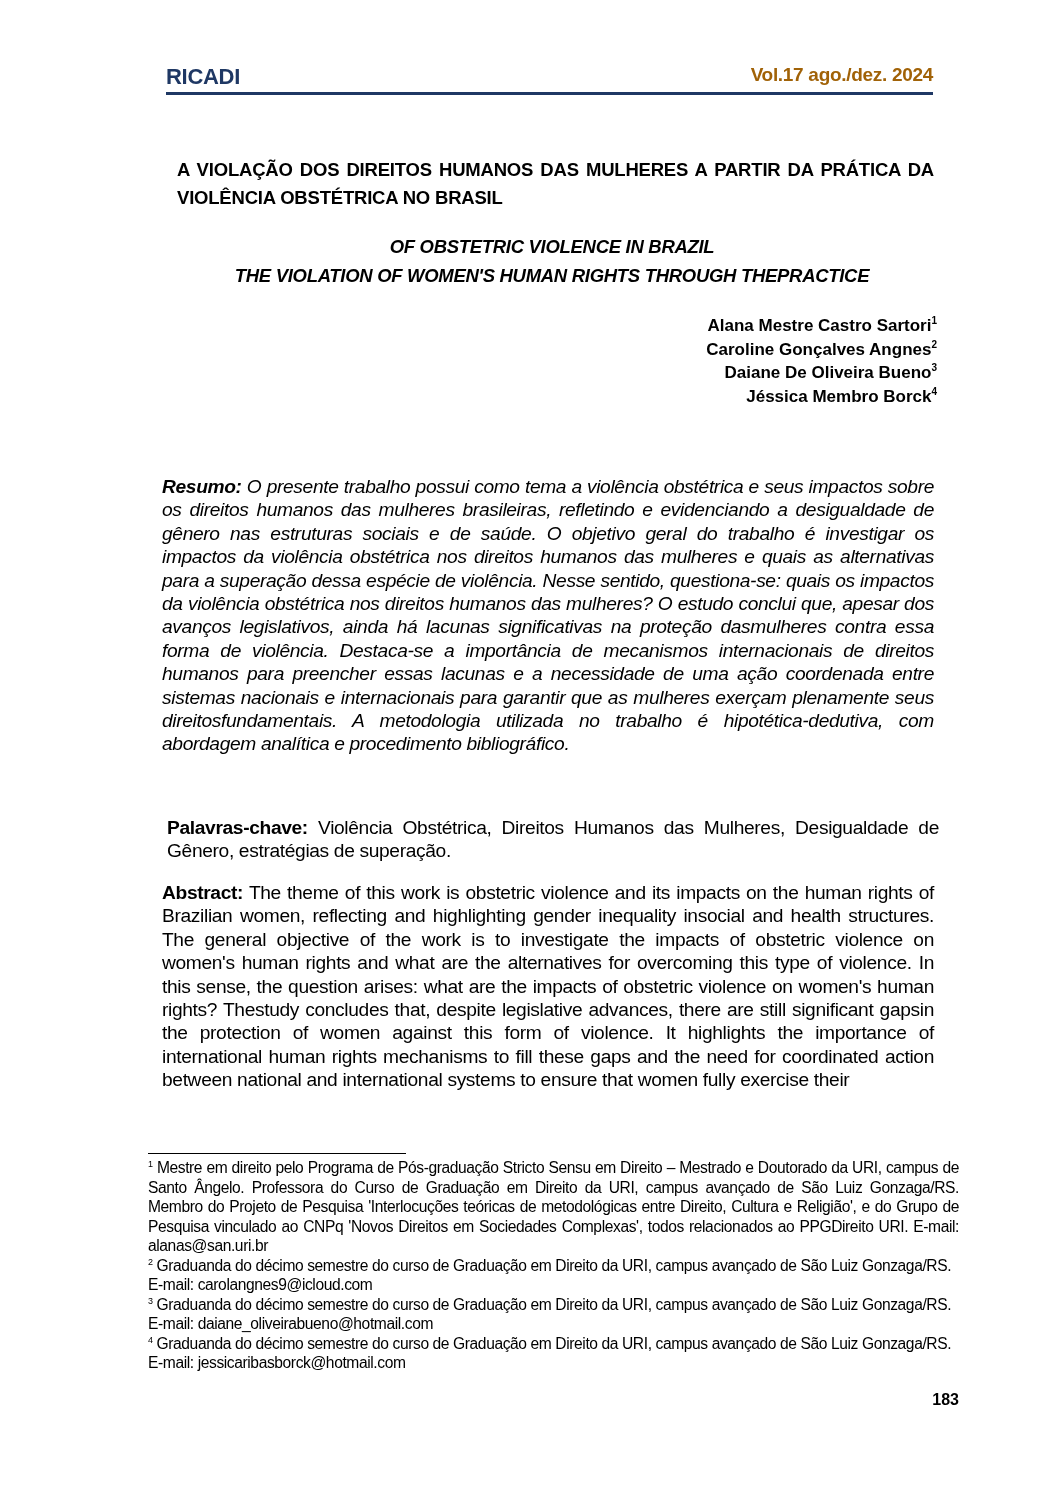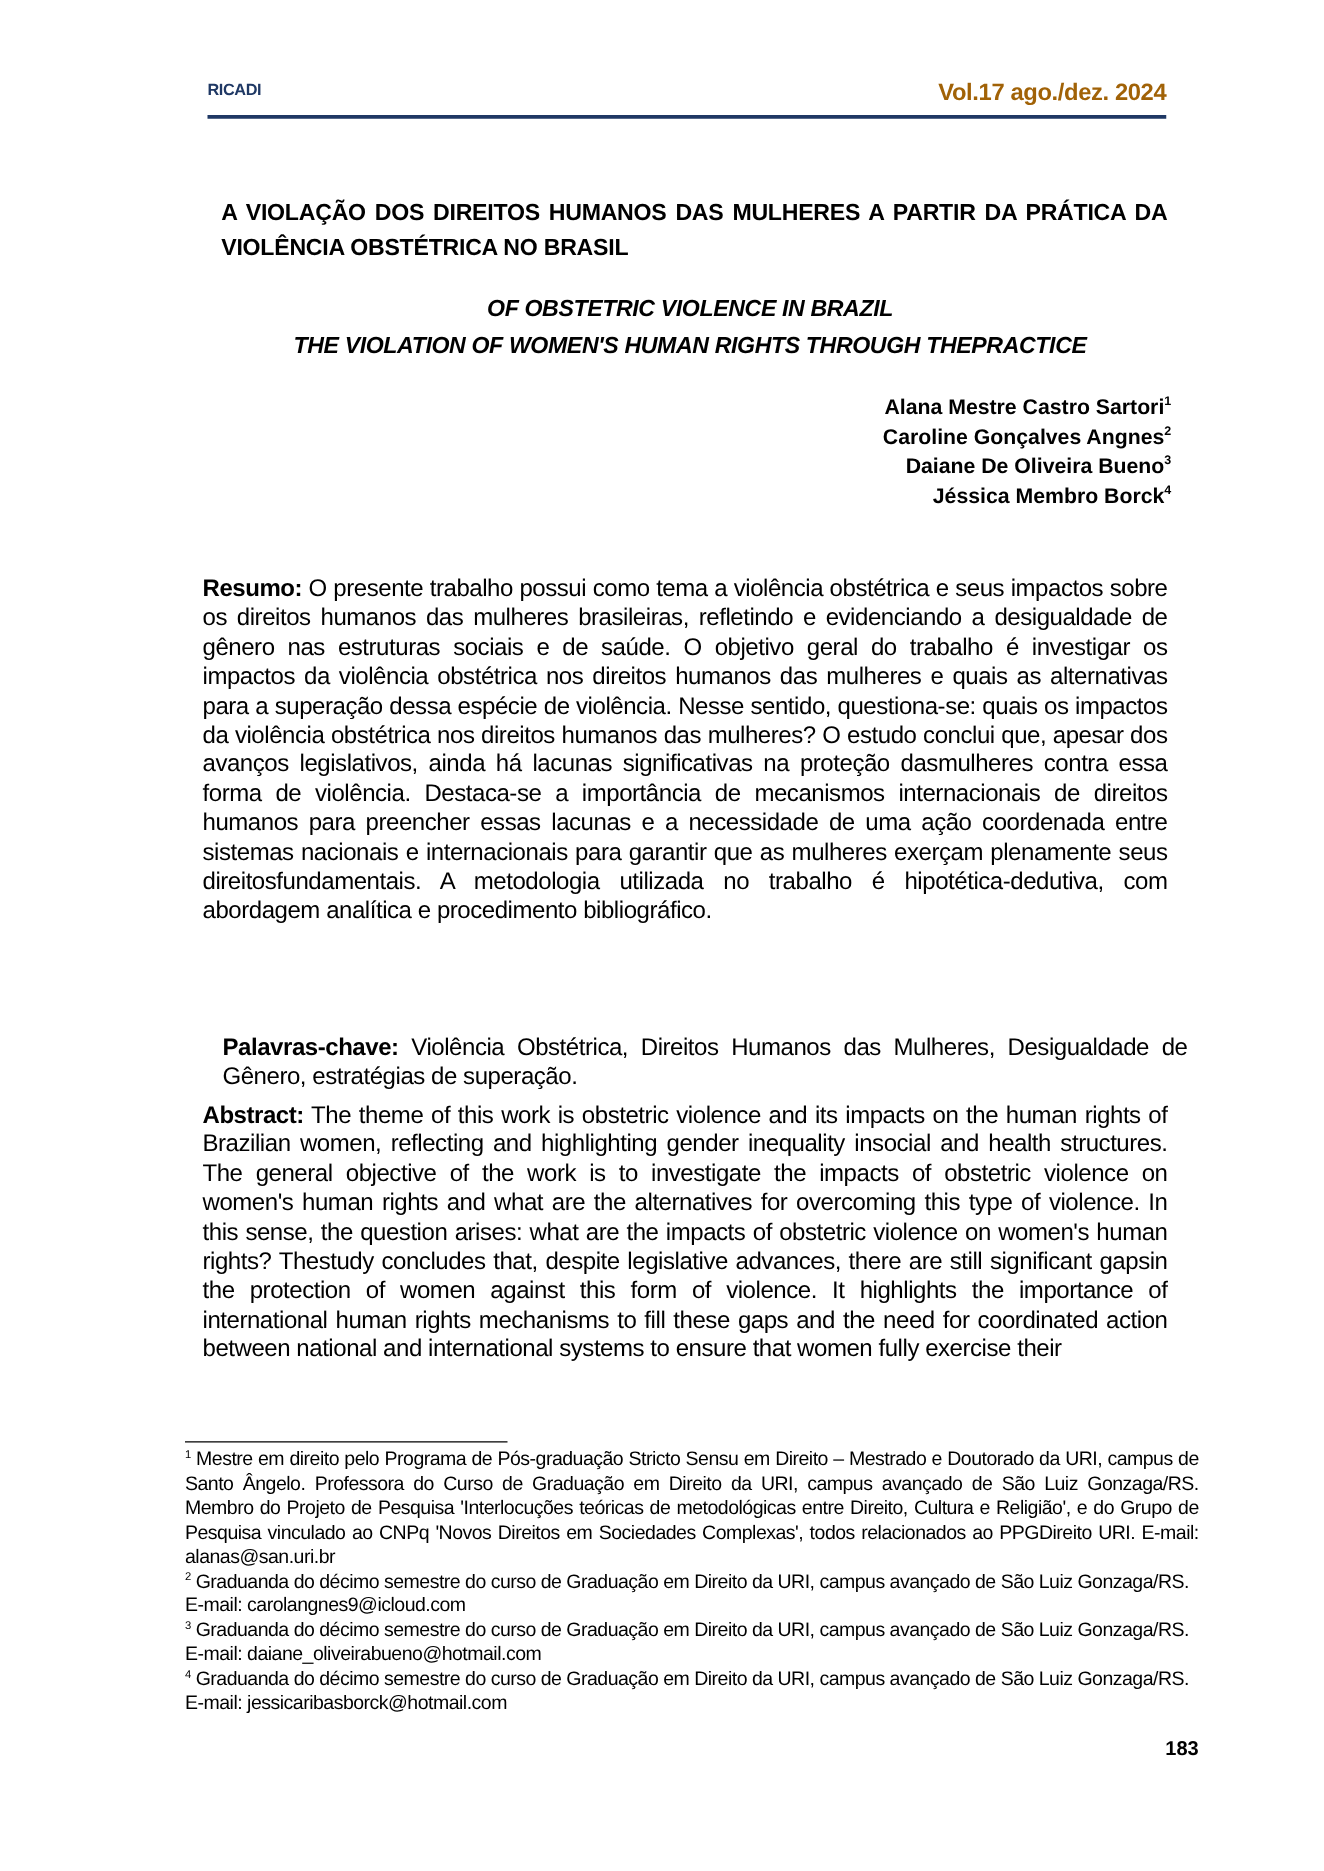--- a/index.html
+++ b/index.html
@@ -1,31 +1,31 @@
 <!DOCTYPE html>
 <html><head>
 <meta charset="utf-8">
 <style>
   html, body { margin: 0; padding: 0; background: #ffffff; }
   body { width: 1059px; height: 1497px; position: relative; overflow: hidden; font-family: "Liberation Sans", sans-serif; color: #000; }
   .page { position: absolute; left: 0; top: 0; width: 1059px; height: 1497px; background: #fff; }
 
   .header { position: absolute; left: 166px; top: 64px; width: 767px; height: 28px; border-bottom: 3px solid #1f3864; }
-  .header .journal { position: absolute; left: 0; top: 0; font-weight: bold; font-size: 13px; color: #1f3864; letter-spacing: -0.3px; }
+  .header .journal { position: absolute; left: 0; top: 0; font-weight: bold; font-size: 22px; color: #1f3864; letter-spacing: -0.3px; }
   .header .volume { position: absolute; right: 0; top: 0; font-weight: bold; font-size: 19px; color: #a16207; letter-spacing: -0.3px; }
 
   .title-pt { position: absolute; left: 177px; top: 156px; width: 757px; font-weight: bold; font-size: 18.5px; line-height: 28px; text-align: justify; text-align-last: left; letter-spacing: -0.2px; }
   .title-en { position: absolute; left: 170px; top: 232px; width: 764px; font-weight: bold; font-style: italic; font-size: 18.5px; line-height: 29px; text-align: center; letter-spacing: -0.3px; }
 
   .authors { position: absolute; right: 122px; top: 314px; text-align: right; font-weight: bold; font-size: 17px; line-height: 23.5px; }
   .authors sup { font-size: 10px; vertical-align: 7px; line-height: 0; }
 
   .para { position: absolute; left: 162px; width: 772px; font-size: 19.2px; line-height: 23.4px; text-align: justify; letter-spacing: -0.35px; }
   .para b { font-weight: bold; }
-  .resumo { top: 460px; }
+  .resumo { top: 475px; font-style: italic; }
   .keywords { top: 811px; }
   .abstract { top: 881px; }
 
   .fn-rule { position: absolute; left: 148px; top: 1153px; width: 258px; height: 1px; background: #000; }
   .footnotes { position: absolute; left: 148px; top: 1158px; width: 811px; font-size: 15.6px; line-height: 19.5px; letter-spacing: -0.4px; }
   .fn { text-align: justify; }
   .fn.left { text-align: left; }
   .fn sup { font-size: 9px; vertical-align: 6px; line-height: 0; }
 
   .page-num { position: absolute; right: 100px; top: 1391px; font-weight: bold; font-size: 16px; }
@@ -49,21 +49,21 @@
 
   <div class="authors">
     <div><span>Alana Mestre Castro Sartori</span><sup>1</sup></div>
     <div><span>Caroline Gonçalves Angnes</span><sup>2</sup></div>
     <div><span>Daiane De Oliveira Bueno</span><sup>3</sup></div>
     <div><span>Jéssica Membro Borck</span><sup>4</sup></div>
   </div>
 
   <p class="para resumo" style="margin:0;"><b>Resumo:</b><span> O presente trabalho possui como tema a violência obstétrica e seus impactos sobre os direitos humanos das mulheres brasileiras, refletindo e evidenciando a desigualdade de gênero nas estruturas sociais e de saúde. O objetivo geral do trabalho é investigar os impactos da violência obstétrica nos direitos humanos das mulheres e quais as alternativas para a superação dessa espécie de violência. Nesse sentido, questiona-se: quais os impactos da violência obstétrica nos direitos humanos das mulheres? O estudo conclui que, apesar dos avanços legislativos, ainda há lacunas significativas na proteção dasmulheres contra essa forma de violência. Destaca-se a importância de mecanismos internacionais de direitos humanos para preencher essas lacunas e a necessidade de uma ação coordenada entre sistemas nacionais e internacionais para garantir que as mulheres exerçam plenamente seus direitosfundamentais. A metodologia utilizada no trabalho é hipotética-dedutiva, com abordagem analítica e procedimento bibliográfico.</span></p>
 
-  <p class="para keywords" style="margin:16px;"><b>Palavras-chave:</b><span> Violência Obstétrica, Direitos Humanos das Mulheres, Desigualdade de Gênero, estratégias de superação.</span></p>
+  <p class="para keywords" style="margin:5px;"><b>Palavras-chave:</b><span> Violência Obstétrica, Direitos Humanos das Mulheres, Desigualdade de Gênero, estratégias de superação.</span></p>
 
   <p class="para abstract" style="margin:0;"><b>Abstract:</b><span> The theme of this work is obstetric violence and its impacts on the human rights of Brazilian women, reflecting and highlighting gender inequality insocial and health structures. The general objective of the work is to investigate the impacts of obstetric violence on women's human rights and what are the alternatives for overcoming this type of violence. In this sense, the question arises: what are the impacts of obstetric violence on women's human rights? Thestudy concludes that, despite legislative advances, there are still significant gapsin the protection of women against this form of violence. It highlights the importance of international human rights mechanisms to fill these gaps and the need for coordinated action between national and international systems to ensure that women fully exercise their</span></p>
 
   <div class="fn-rule"></div>
 
   <div class="footnotes">
     <div class="fn"><sup>1</sup><span> Mestre em direito pelo Programa de Pós-graduação Stricto Sensu em Direito – Mestrado e Doutorado da URI, campus de Santo Ângelo. Professora do Curso de Graduação em Direito da URI, campus avançado de São Luiz Gonzaga/RS. Membro do Projeto de Pesquisa 'Interlocuções teóricas de metodológicas entre Direito, Cultura e Religião', e do Grupo de Pesquisa vinculado ao CNPq 'Novos Direitos em Sociedades Complexas', todos relacionados ao PPGDireito URI. E-mail: alanas@san.uri.br</span></div>
     <div class="fn left"><sup>2</sup><span> Graduanda do décimo semestre do curso de Graduação em Direito da URI, campus avançado de São Luiz Gonzaga/RS. E-mail: carolangnes9@icloud.com</span></div>
     <div class="fn left"><sup>3</sup><span> Graduanda do décimo semestre do curso de Graduação em Direito da URI, campus avançado de São Luiz Gonzaga/RS. E-mail: daiane_oliveirabueno@hotmail.com</span></div>
     <div class="fn left"><sup>4</sup><span> Graduanda do décimo semestre do curso de Graduação em Direito da URI, campus avançado de São Luiz Gonzaga/RS. E-mail: jessicaribasborck@hotmail.com</span></div>

